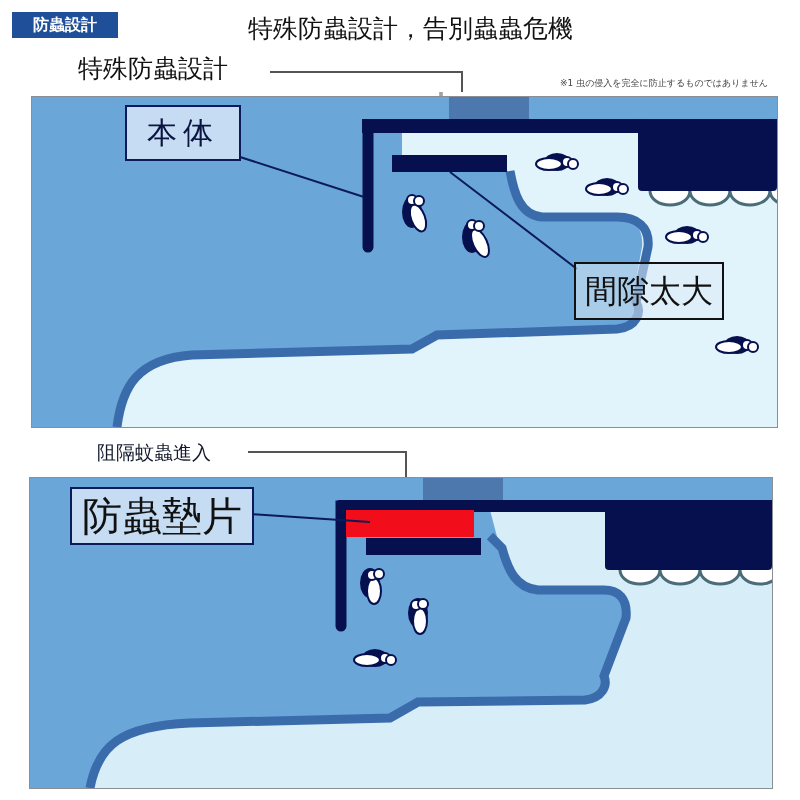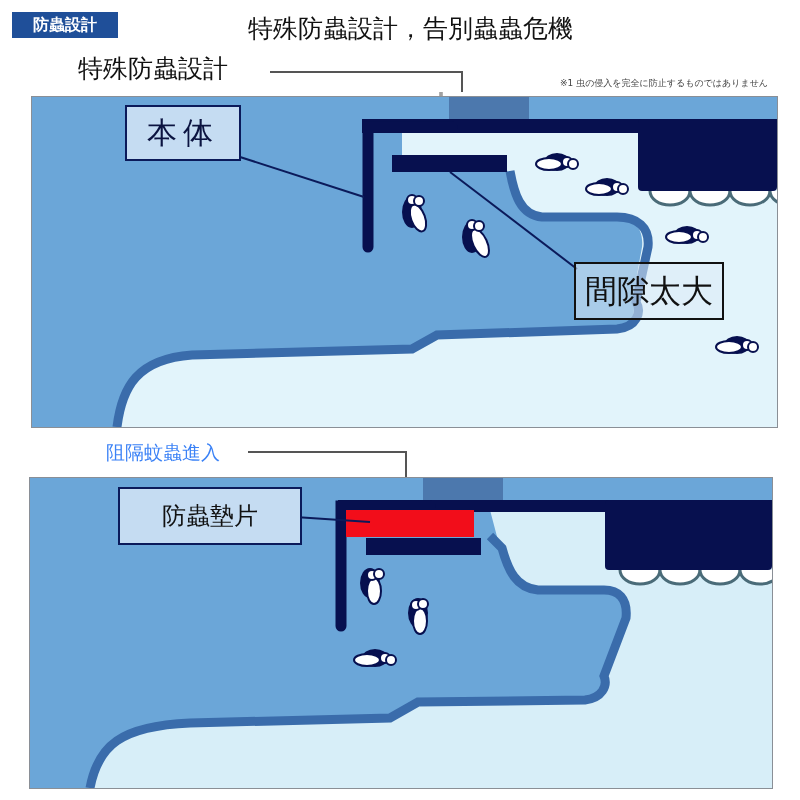--- a/index.html
+++ b/index.html
@@ -5,31 +5,31 @@
   html, body { margin: 0; padding: 0; background: #ffffff; }
   body { width: 800px; height: 800px; position: relative; overflow: hidden;
          font-family: "DejaVu Sans", "Liberation Sans", sans-serif; }
   .abs { position: absolute; }
   .tag { left: 12px; top: 12px; width: 106px; height: 26px; background: #1f4f99;
          color: #ffffff; font-size: 16px; font-weight: bold; line-height: 26px; text-align: center;
          letter-spacing: 0px; }
   .title { left: 248px; top: 12px; font-size: 25px; color: #111; white-space: nowrap; }
   .label-top { left: 78px; top: 52px; font-size: 25px; color: #111; white-space: nowrap; }
   .note { left: 560px; top: 77px; font-size: 9px; color: #444; white-space: nowrap; }
-  .label-bottom { left: 106px; top: 440px; font-size: 19px; color: #3b82f6; white-space: nowrap; }
+  .label-bottom { left: 97px; top: 440px; font-size: 19px; color: #0f172a; white-space: nowrap; }
   .panel { border: 1px solid #8a8f96; overflow: hidden; }
   svg { display: block; }
   .callout { position: absolute; border: 2px solid #0b1a5a; color: #0b1340; text-align: center;
              white-space: nowrap; }
   .c1 { left: 125px; top: 105px; width: 112px; height: 52px; background: #c5dcf2;
         font-size: 30px; line-height: 52px; letter-spacing: 6px; text-align: center; }
   .c2 { left: 574px; top: 262px; width: 146px; height: 54px; background: rgba(220,235,248,0.55);
         font-size: 32px; line-height: 54px; color: #111; border-color: #111; }
   .c3 { left: 70px; top: 487px; width: 180px; height: 54px; background: #c5dcf2;
-        font-size: 24px; line-height: 54px; color: #111; margin-left: 48px; }
+        font-size: 40px; line-height: 54px; color: #111; }
 </style>
 </head>
 <body>
 
 <div class="abs tag">防蟲設計</div>
 <div class="abs title">特殊防蟲設計，告別蟲蟲危機</div>
 <div class="abs label-top">特殊防蟲設計</div>
 <div class="abs note">※1 虫の侵入を完全に防止するものではありません</div>
 
 <svg class="abs" style="left:0;top:0" width="800" height="140">

